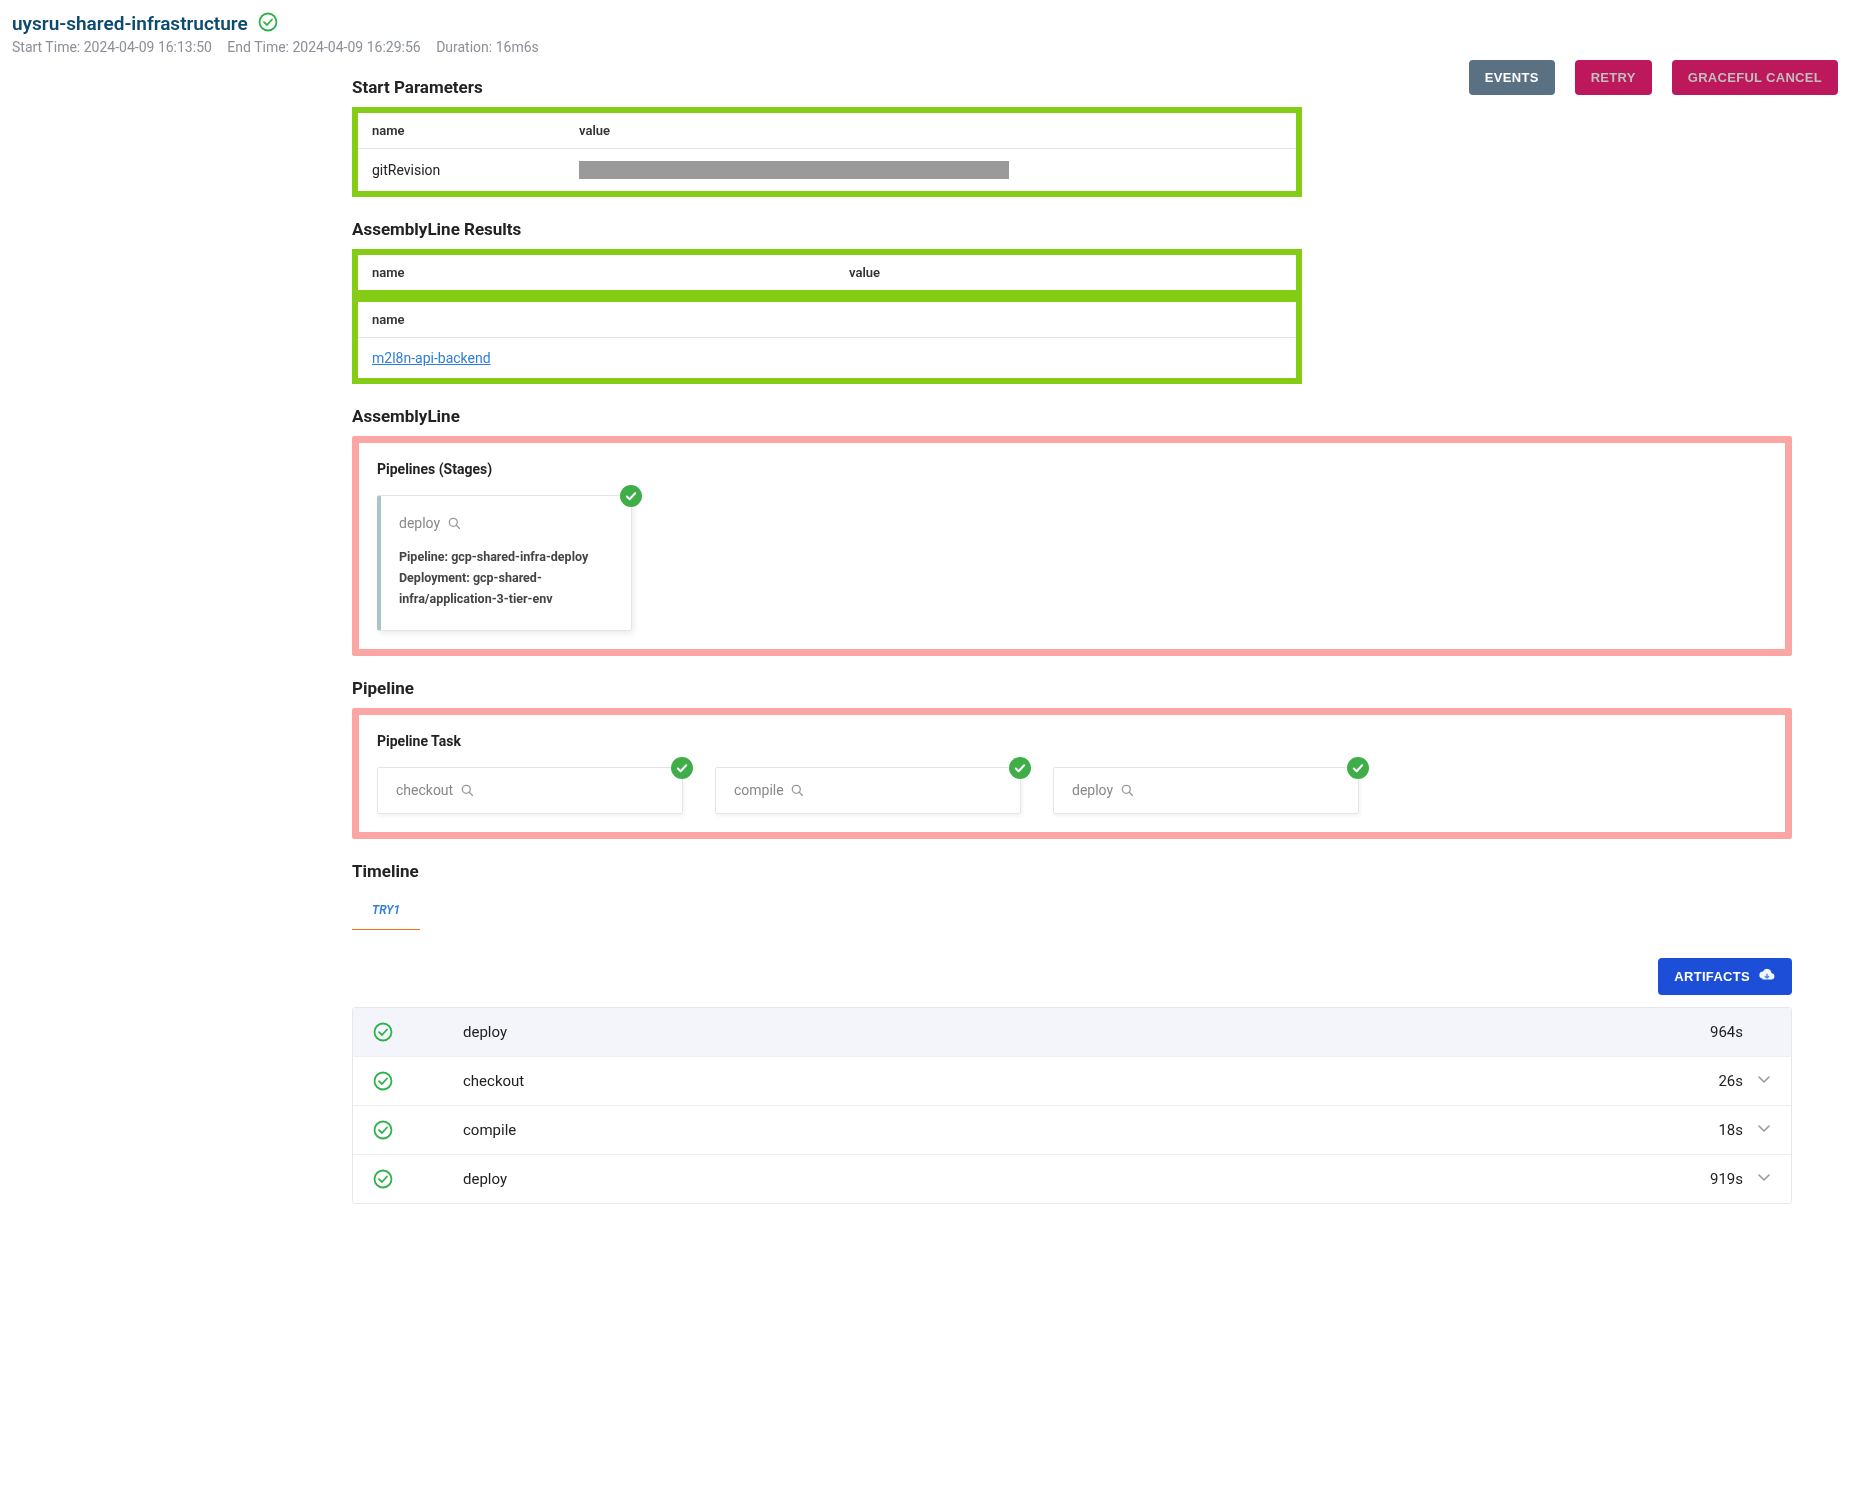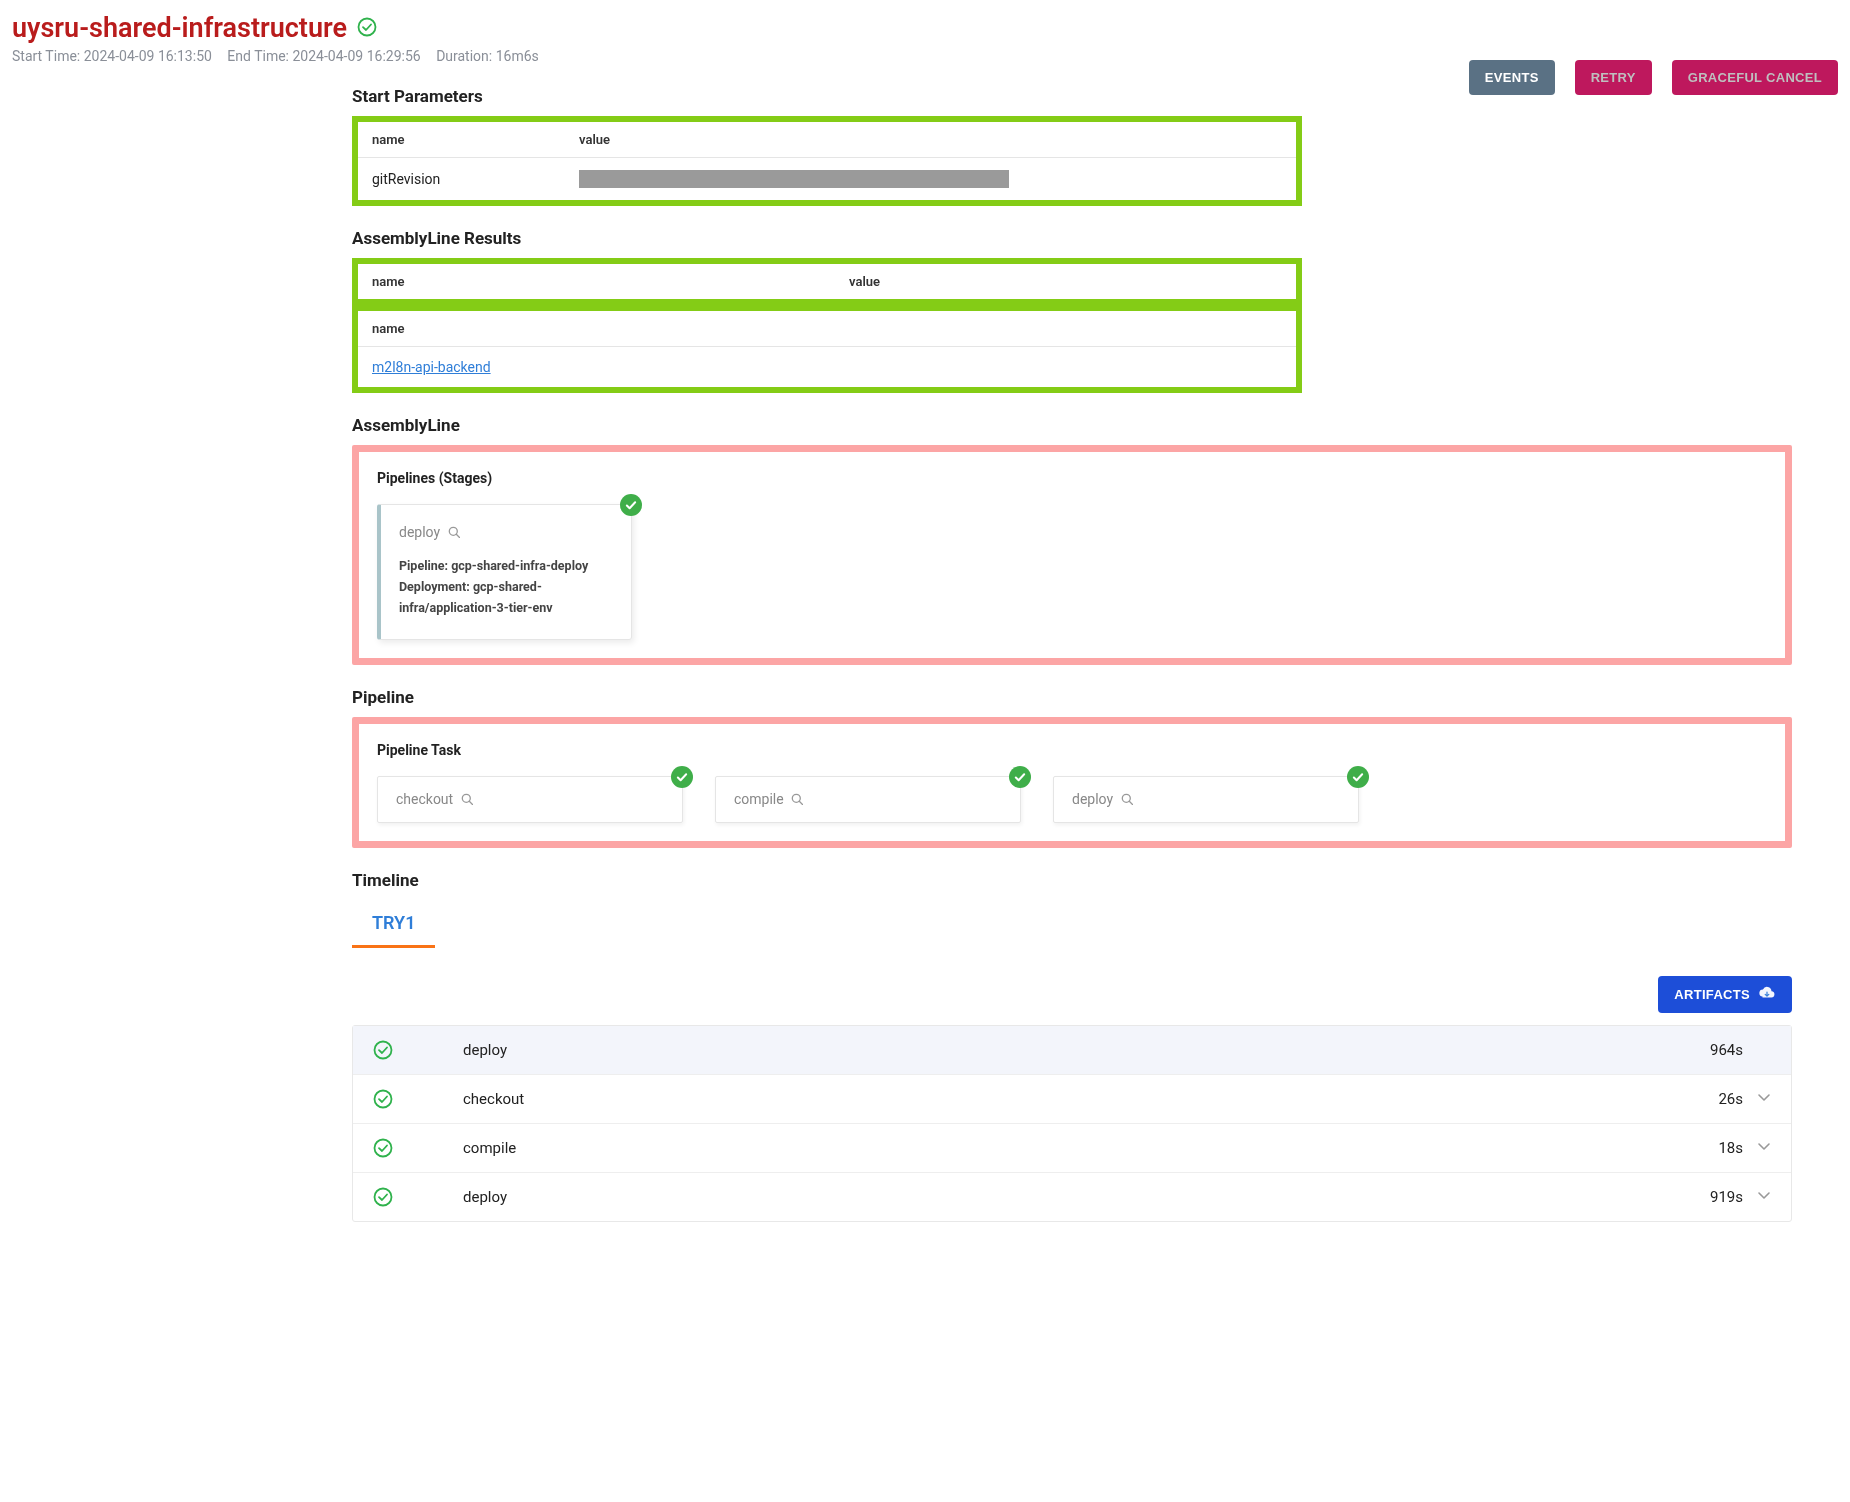--- a/index.html
+++ b/index.html
@@ -5,21 +5,21 @@
   * { box-sizing: border-box; margin: 0; padding: 0; }
   body {
     font-family: -apple-system, BlinkMacSystemFont, "Segoe UI", Roboto, Helvetica, Arial, sans-serif;
     background: #fff;
     color: #222;
     font-size: 14px;
     padding: 12px;
     width: 1850px;
   }
   .header-row { display:flex; align-items:center; gap:10px; }
-  h1.page-title { font-size: 27px; font-weight: 600; color:#b91c1c;}
+  h1.page-title { font-size: 19px; font-weight: 600; color:#0c4a6e;}
   .meta-line { color:#8a8f98; font-size:14px; margin-top:4px;}
   .meta-item { margin-right:12px;}
   .main-col { width: 950px; margin-left: 340px; }
   .top-block { position:relative;}
   .action-btns { position:absolute; right:0; top:48px; display:flex; gap:20px;}
   .btn { font-size:13px; font-weight:600; letter-spacing:0.3px; border:none; border-radius:4px; padding:10px 16px; cursor:pointer;}
   .btn-primary { background:#5a7184; color:#fff;}
   .btn-disabled { background:#be185d; color:#bfbfbf;}
   .section-title { font-size:17px; font-weight:700; margin:22px 0 10px 0;}
   table.simple { width:100%; border-collapse:collapse; border:6px solid #84cc16; background:#fff;padding-left:16px;}
@@ -43,21 +43,21 @@
   .task-card {
     position:relative; width:306px; border:1px solid #e5e5e5; border-radius:2px;
     padding:14px 18px; box-shadow: 1px 2px 4px rgba(0,0,0,0.06);
     color:#888; font-size:14px;
   }
   .status-badge { position:absolute; top:-11px; right:-11px; width:22px; height:22px;
     background:#3fae49; border-radius:50%; display:flex; align-items:center; justify-content:center;}
   .status-badge svg { width:12px; height:12px;}
   .magnify { display:inline-block; vertical-align:middle; margin-left:4px;}
   .tabs { margin-top:10px; border-bottom: none;}
-  .tab { display:inline-block; padding:12px 20px 12px 20px; font-size:18px; font-weight:600; color:#2f7ed8; border-bottom:3px solid #f97316;}
+  .tab { display:inline-block; padding:12px 20px 12px 20px; font-size:12px; font-weight:600; color:#2f7ed8; border-bottom:1px solid #f97316;font-style:italic;}
   .artifacts-row { display:flex; justify-content:flex-end; margin:28px 0 12px 0;}
   .btn-artifacts { background:#1d4ed8; color:#fff; display:flex; align-items:center; gap:8px;}
   .timeline-table { width:100%; border:1px solid #e8e8e8; border-radius:3px;}
   .timeline-row { display:flex; align-items:center; padding:14px 20px; border-bottom:1px solid #eee; font-size:15px;}
   .timeline-row:last-child { border-bottom:none;}
   .timeline-row.selected { background:#f3f5fb;}
   .tr-icon { width:70px; display:flex; align-items:center;}
   .tr-name { flex:1; padding-left:20px;}
   .tr-dur { width:80px; text-align:right;}
   .tr-chev { width:28px; text-align:right; color:#999;}

